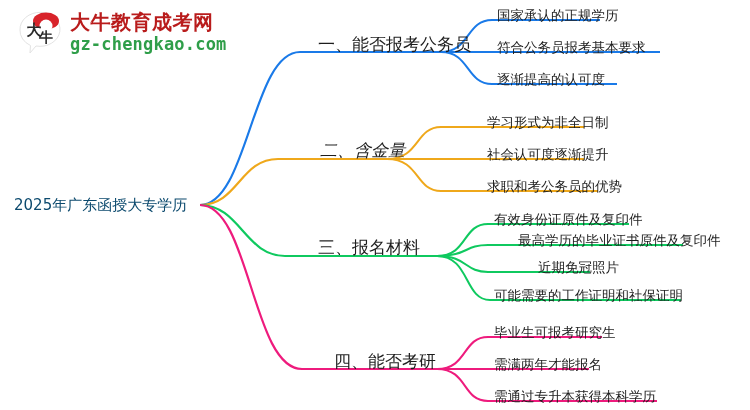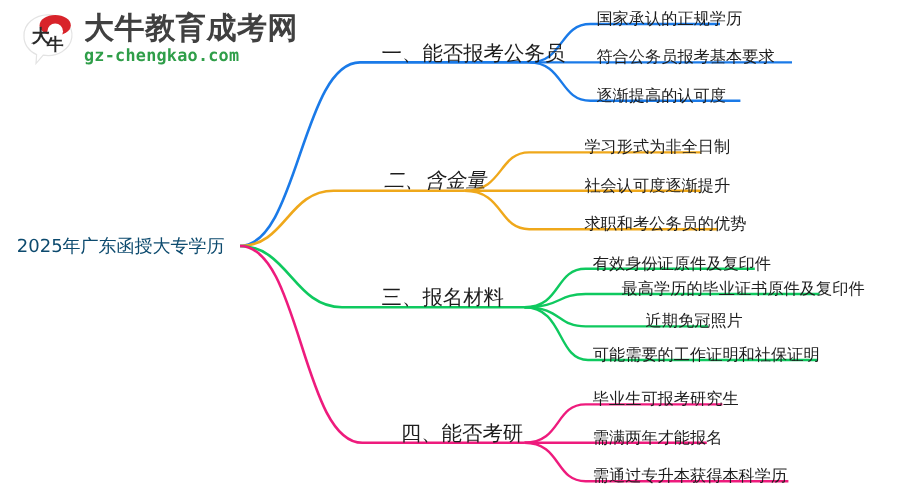--- a/index.html
+++ b/index.html
@@ -40,30 +40,30 @@
     height: 46px;
     flex: 0 0 48px;
   }
   .logo-text-wrap {
     display: flex;
     flex-direction: column;
     justify-content: center;
     line-height: 1;
   }
   .logo-title {
-    font-size: 25px;
+    font-size: 20px;
     font-weight: bold;
-    color: #404040;
+    color: #b91c1c;
     letter-spacing: 0.5px;
     white-space: nowrap;
     font-family: "DejaVu Sans", "Liberation Sans", sans-serif;
   }
   .logo-sub {
     margin-top: 4px;
-    font-size: 14px;
+    font-size: 17px;
     font-weight: bold;
     color: #2f9e49;
     letter-spacing: 0.2px;
     white-space: nowrap;
     font-family: "DejaVu Sans Mono", "Liberation Mono", monospace;
   }
 
   
   .node-text {
     position: absolute;

